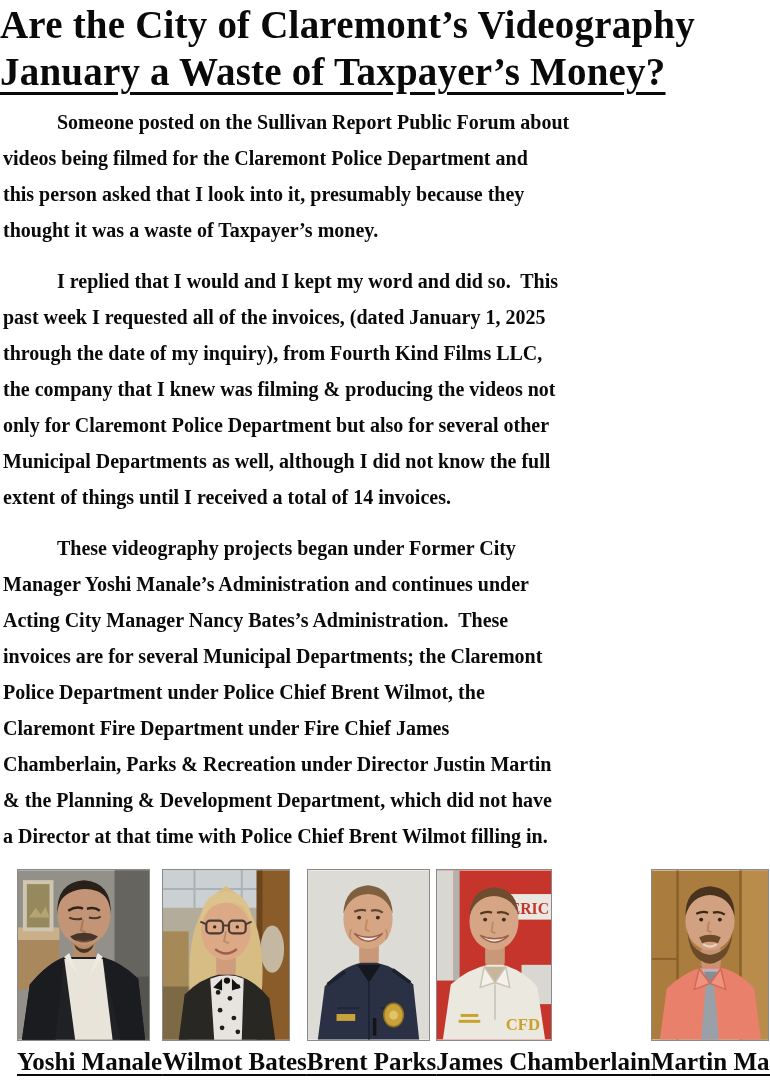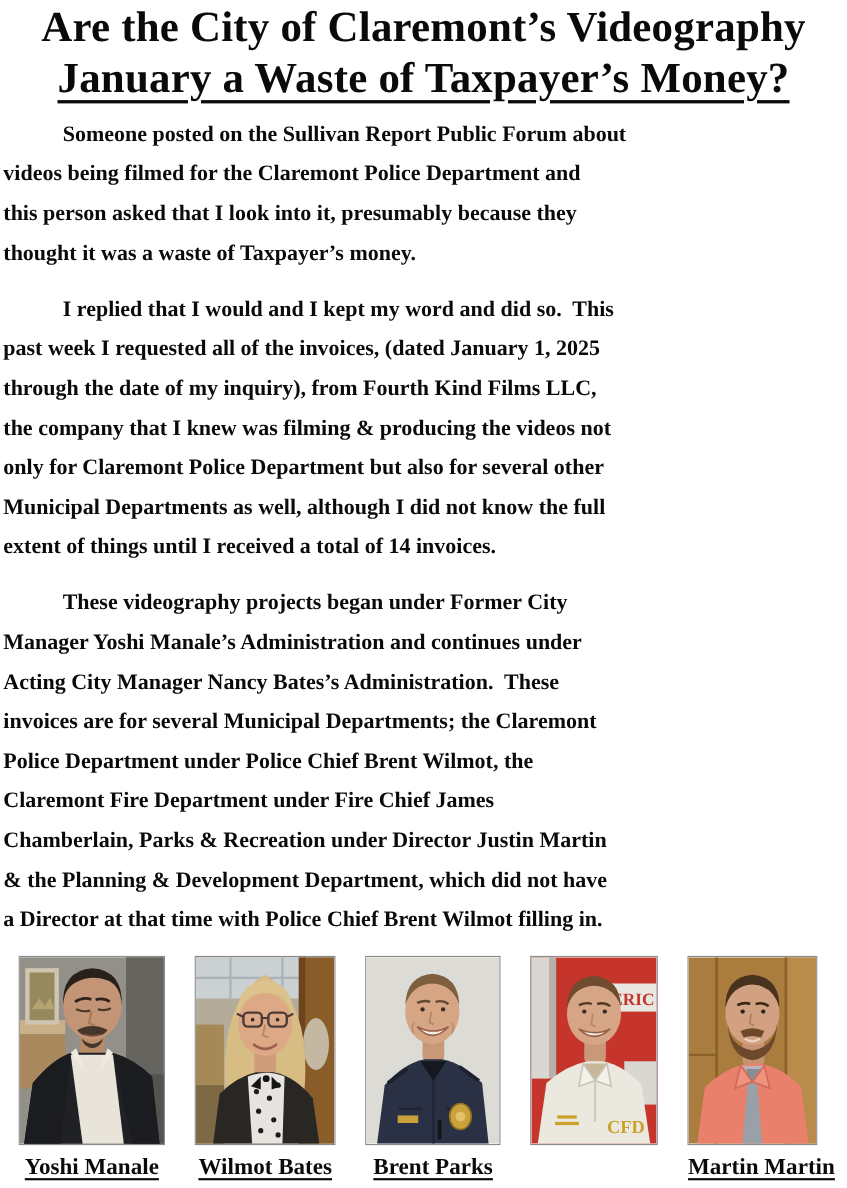--- a/index.html
+++ b/index.html
@@ -4,21 +4,21 @@
 <style>
   * { margin: 0; padding: 0; box-sizing: border-box; }
   html, body { width: 770px; height: 1080px; background: #ffffff; overflow: hidden; }
   body {
     font-family: "Liberation Serif", "DejaVu Serif", serif;
     color: #0a0a0a;
     padding-top: 1px;
   }
   .doc { width: 770px; }
   h1.title {
-    text-align: center;
+    text-align: left;
     font-size: 39px;
     line-height: 47px;
     font-weight: 700;
     letter-spacing: 0.2px;
     margin-bottom: 9px;
   }
   h1.title .t-line { display: block; }
   h1.title .t-underlined {
     text-decoration: underline;
     text-decoration-thickness: 3px;
@@ -44,21 +44,21 @@
     height: 172px;
     border: 1px solid #8a8a8a;
     overflow: hidden;
   }
   .photo svg { display: block; width: 100%; height: 100%; }
   .w1 { width: 133px; } .w2 { width: 128px; } .w3 { width: 123px; }
   .w4 { width: 116px; } .w5 { width: 118px; }
   figcaption.person-name {
     width: max-content;
     margin: 7px auto 0;
-    font-size: 21px;
+    font-size: 25px;
     font-weight: 700;
     white-space: nowrap;
     text-decoration: underline;
     text-decoration-thickness: 2px;
     text-underline-offset: 4px;
   }
 </style>
 </head>
 <body>
 
@@ -211,20 +211,21 @@
           <text x="70" y="162" font-size="17" font-weight="bold" fill="#c9a22a" font-family="Liberation Serif, serif">CFD</text>
           <ellipse cx="58" cy="52" rx="25" ry="29" fill="#d6a585"></ellipse>
           <path d="M33,46 Q34,19 58,17 Q82,19 83,46 Q77,27 58,26 Q39,27 33,46 Z" fill="#6f4c30"></path>
           <path d="M44,44 q7,-3 12,-1 M61,43 q7,-2 12,2" stroke="#54381f" stroke-width="2.2" fill="none"></path>
           <circle cx="49" cy="50" r="2" fill="#3a2c24"></circle>
             <circle cx="68" cy="50" r="2" fill="#3a2c24"></circle>
           <path d="M57,52 l-1.5,10 4,2" stroke="#b98a68" stroke-width="1.8" fill="none"></path>
           <path d="M44,66 Q58,80 73,66 Q59,73 44,66 Z" fill="#f3ede2" stroke="#9a5f4a" stroke-width="1.5"></path>
         </svg>
       </div>
+      <figcaption class="person-name">James Chamberlain</figcaption>
     </figure>
 
     <figure class="person">
       <div class="photo w5">
         <svg viewBox="0 0 118 172">
           <rect width="118" height="172" fill="#aa7c3e"></rect>
           <rect x="90" width="28" height="172" fill="#b98c4c"></rect>
           <path d="M26,0 V172 M90,0 V172" stroke="#8a6128" stroke-width="2.5"></path>
           <path d="M0,90 H26" stroke="#8a6128" stroke-width="2"></path>
           <rect x="50" y="74" width="20" height="28" rx="7" fill="#c69473"></rect>

